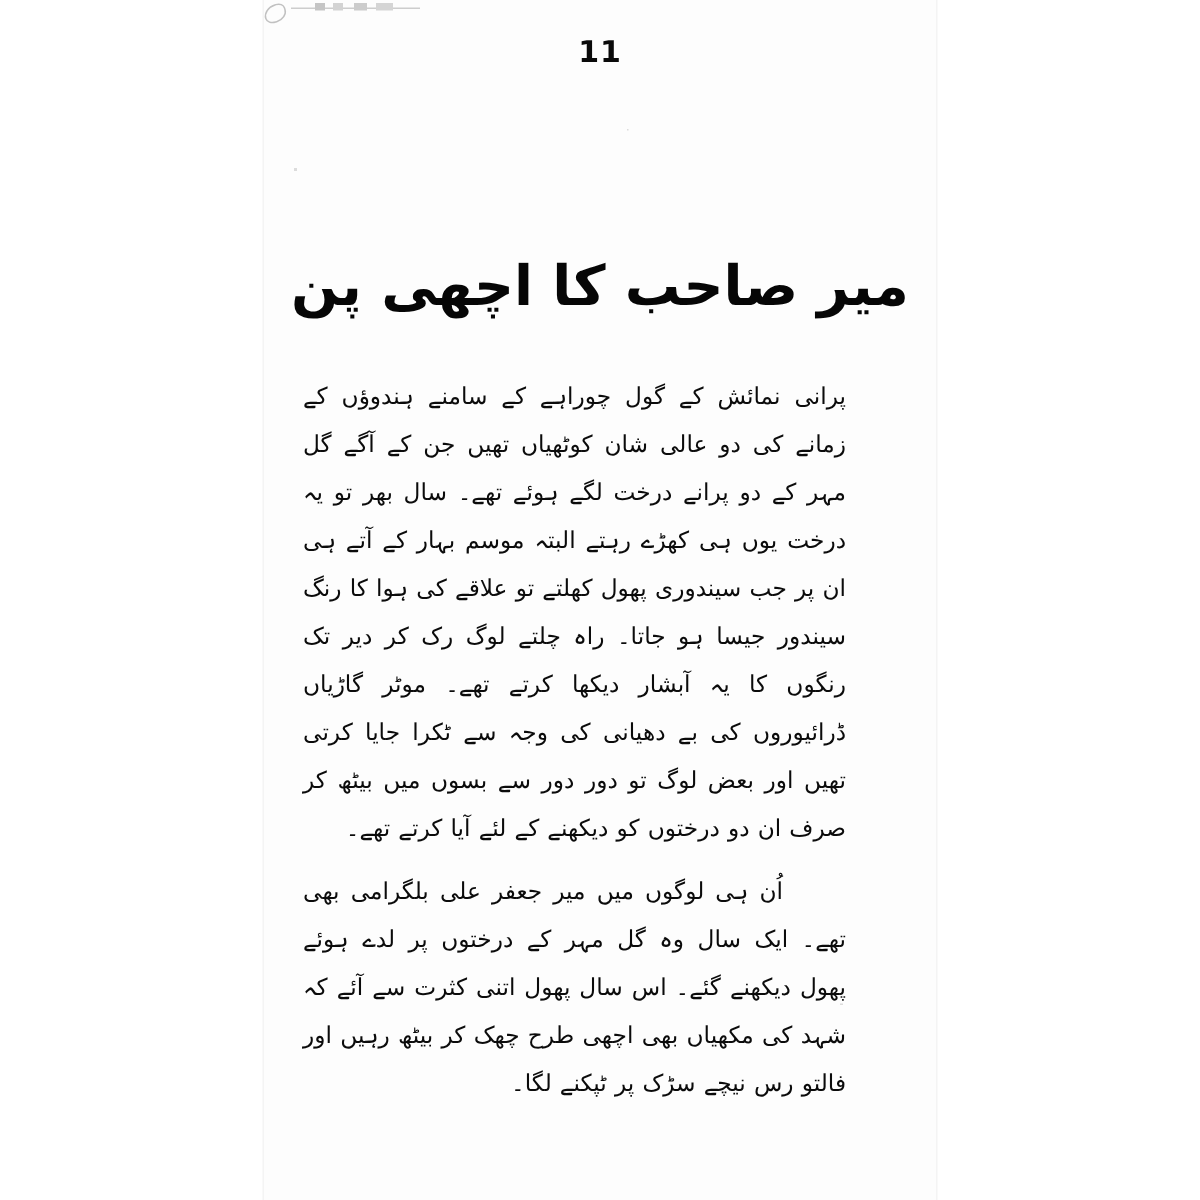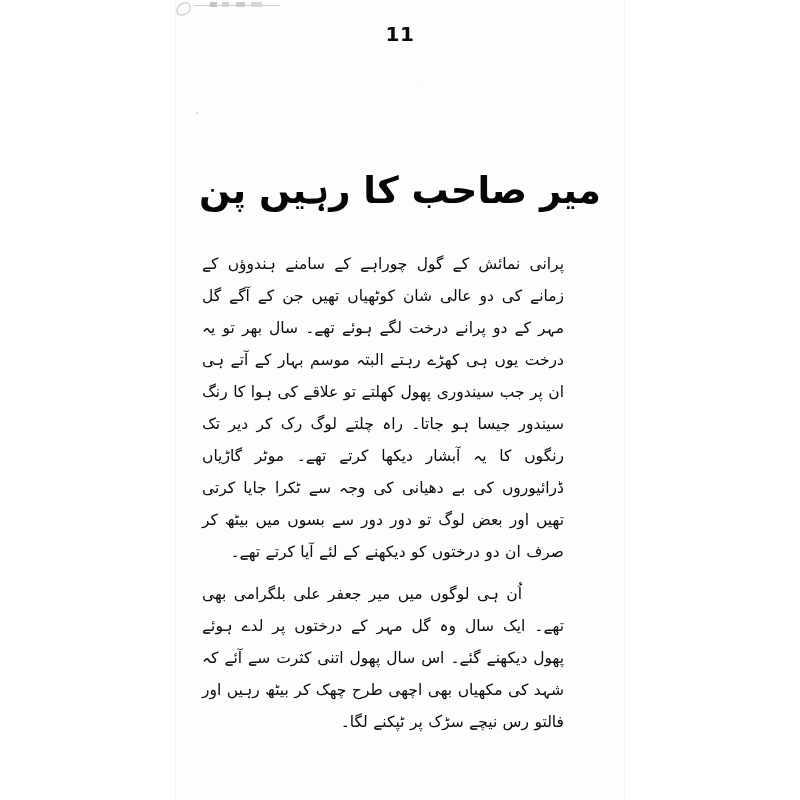--- a/index.html
+++ b/index.html
@@ -142,21 +142,21 @@
     <div class="smudge-line"></div>
     <div class="smudge-dashes"></div>
   </div>
 
   <div class="speck" style="left:196px; top:112px; width:2px; height:2px;"></div>
   <div class="speck" style="left:418px; top:86px; width:1px; height:1px;"></div>
   <div class="speck" style="left:560px; top:669px; width:2px; height:1px;"></div>
 
   <div class="page-number">11</div>
 
-  <h1 class="chapter-title">میر صاحب کا رہیں پن</h1>
+  <h1 class="chapter-title">میر صاحب کا اچھی پن</h1>
 
   <div class="body-text">
     <p>پرانی نمائش کے گول چوراہے کے سامنے ہندوؤں کے زمانے کی دو عالی شان کوٹھیاں تھیں جن کے آگے گل مہر کے دو پرانے درخت لگے ہوئے تھے۔ سال بھر تو یہ درخت یوں ہی کھڑے رہتے البتہ موسم بہار کے آتے ہی ان پر جب سیندوری پھول کھلتے تو علاقے کی ہوا کا رنگ سیندور جیسا ہو جاتا۔ راہ چلتے لوگ رک کر دیر تک رنگوں کا یہ آبشار دیکھا کرتے تھے۔ موٹر گاڑیاں ڈرائیوروں کی بے دھیانی کی وجہ سے ٹکرا جایا کرتی تھیں اور بعض لوگ تو دور دور سے بسوں میں بیٹھ کر صرف ان دو درختوں کو دیکھنے کے لئے آیا کرتے تھے۔</p>
     <p class="indented">اُن ہی لوگوں میں میر جعفر علی بلگرامی بھی تھے۔ ایک سال وہ گل مہر کے درختوں پر لدے ہوئے پھول دیکھنے گئے۔ اس سال پھول اتنی کثرت سے آئے کہ شہد کی مکھیاں بھی اچھی طرح چھک کر بیٹھ رہیں اور فالتو رس نیچے سڑک پر ٹپکنے لگا۔</p>
 
   </div>
 
 </div>
 
 </body></html>

